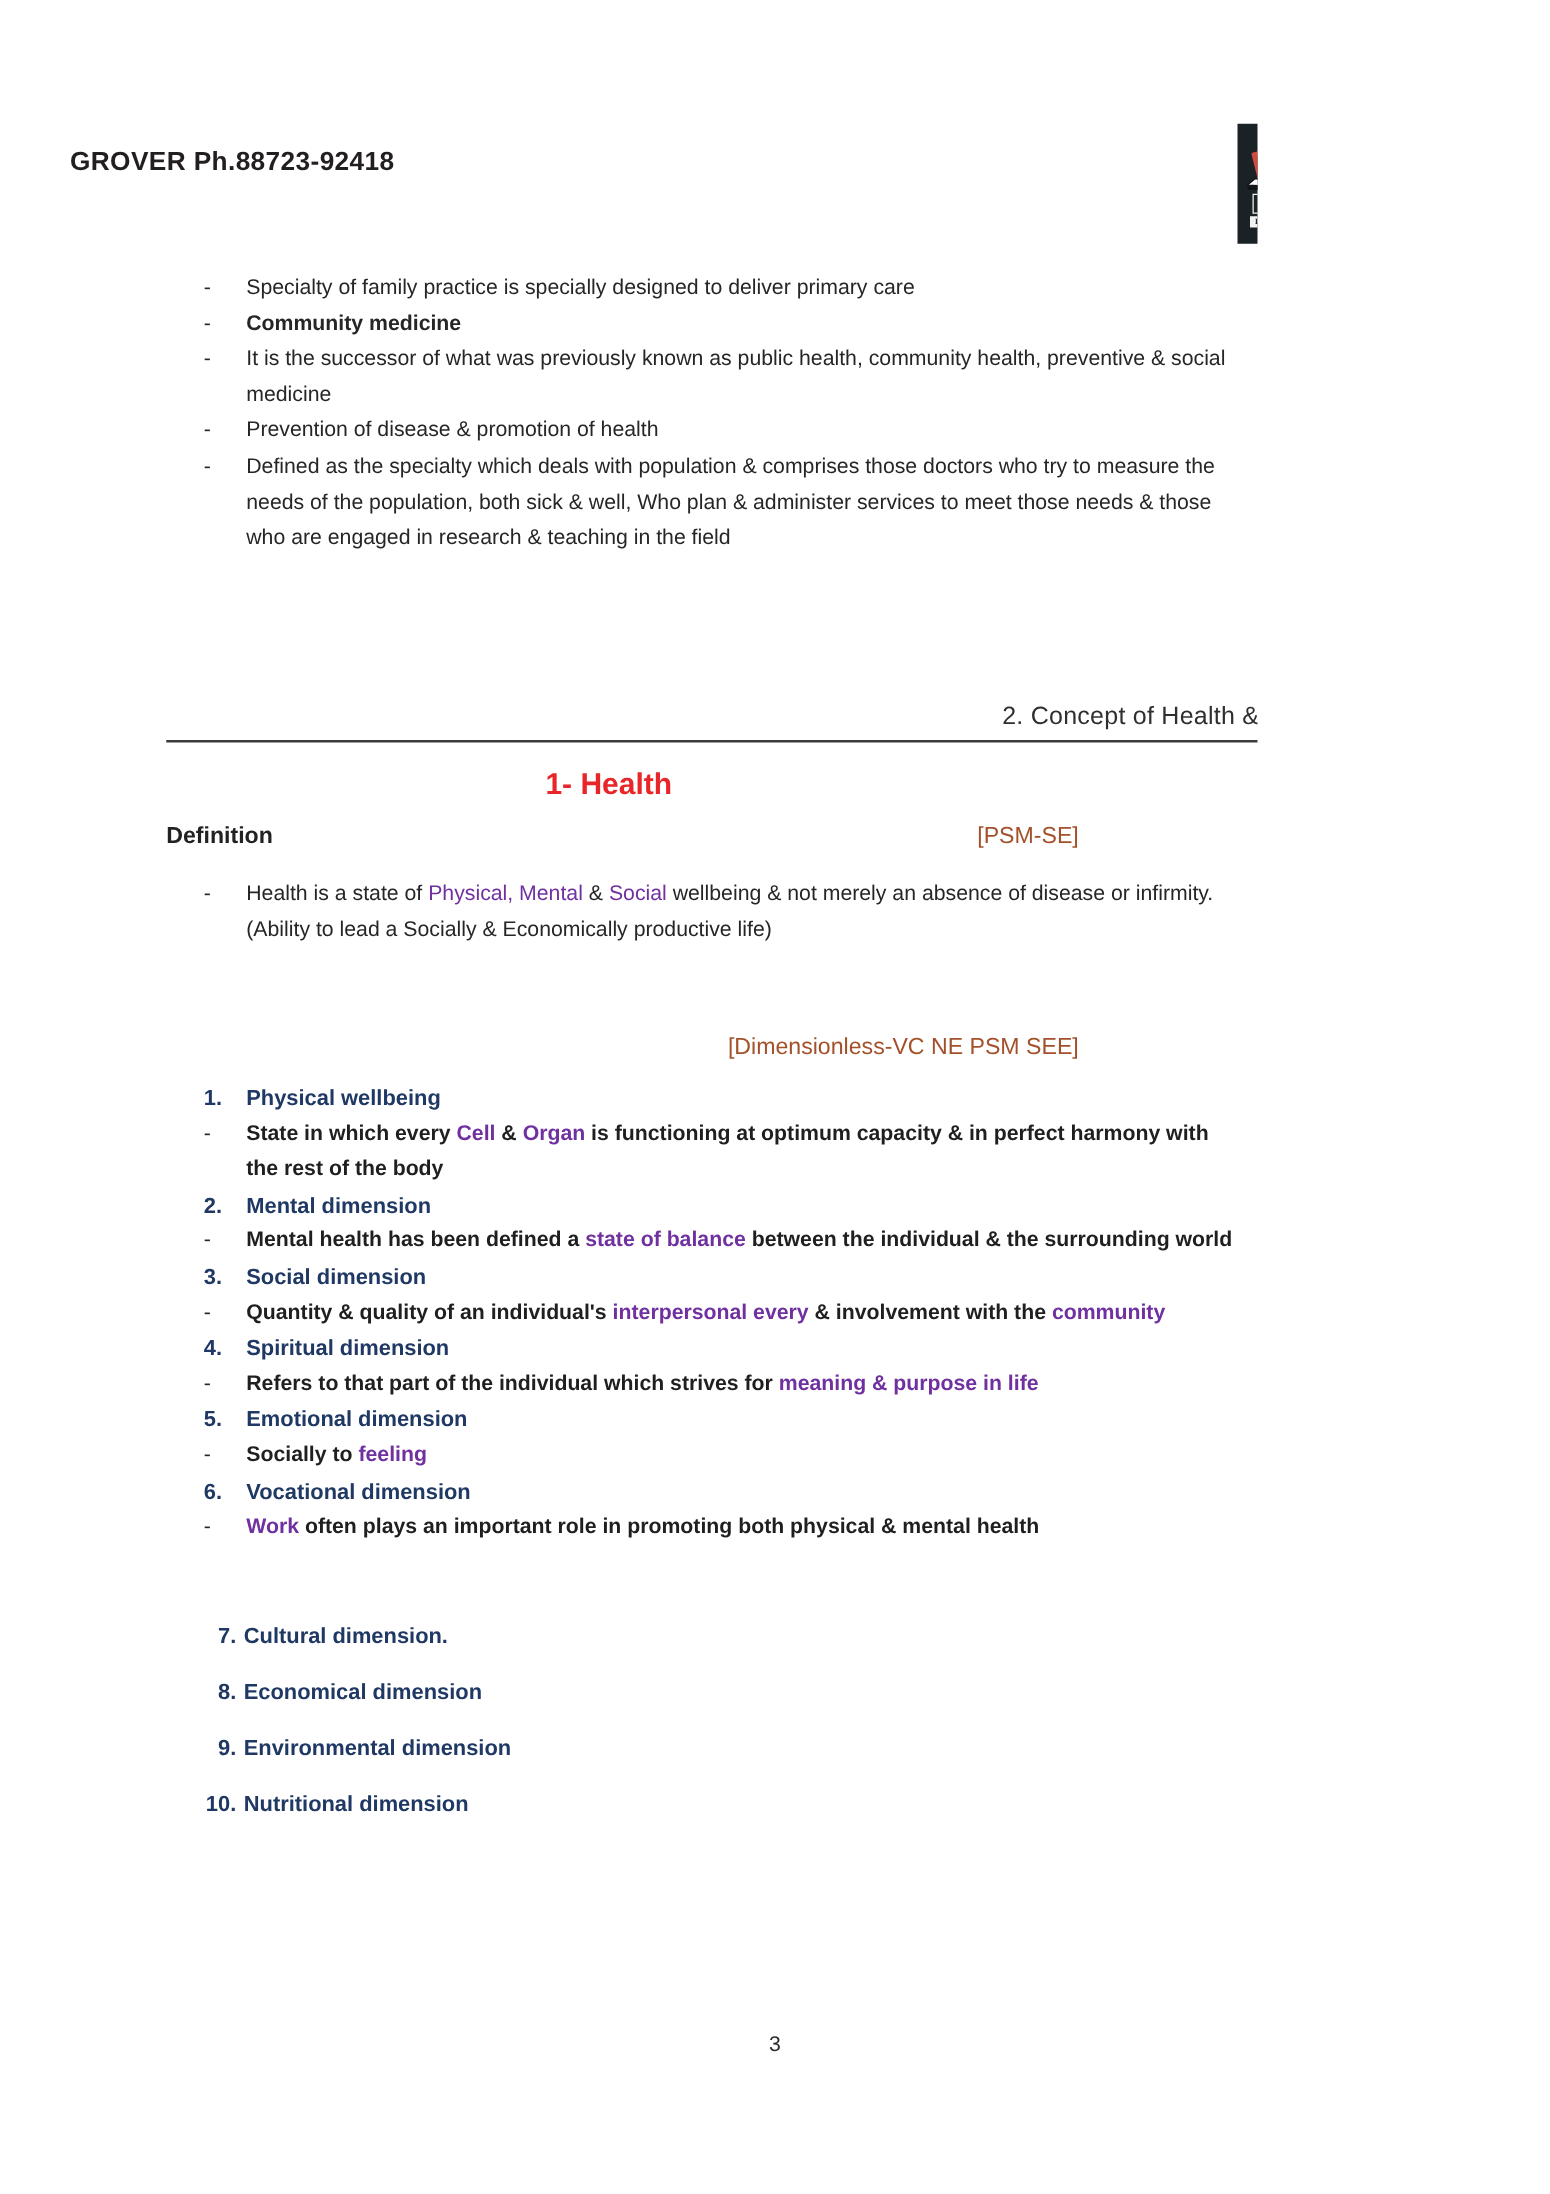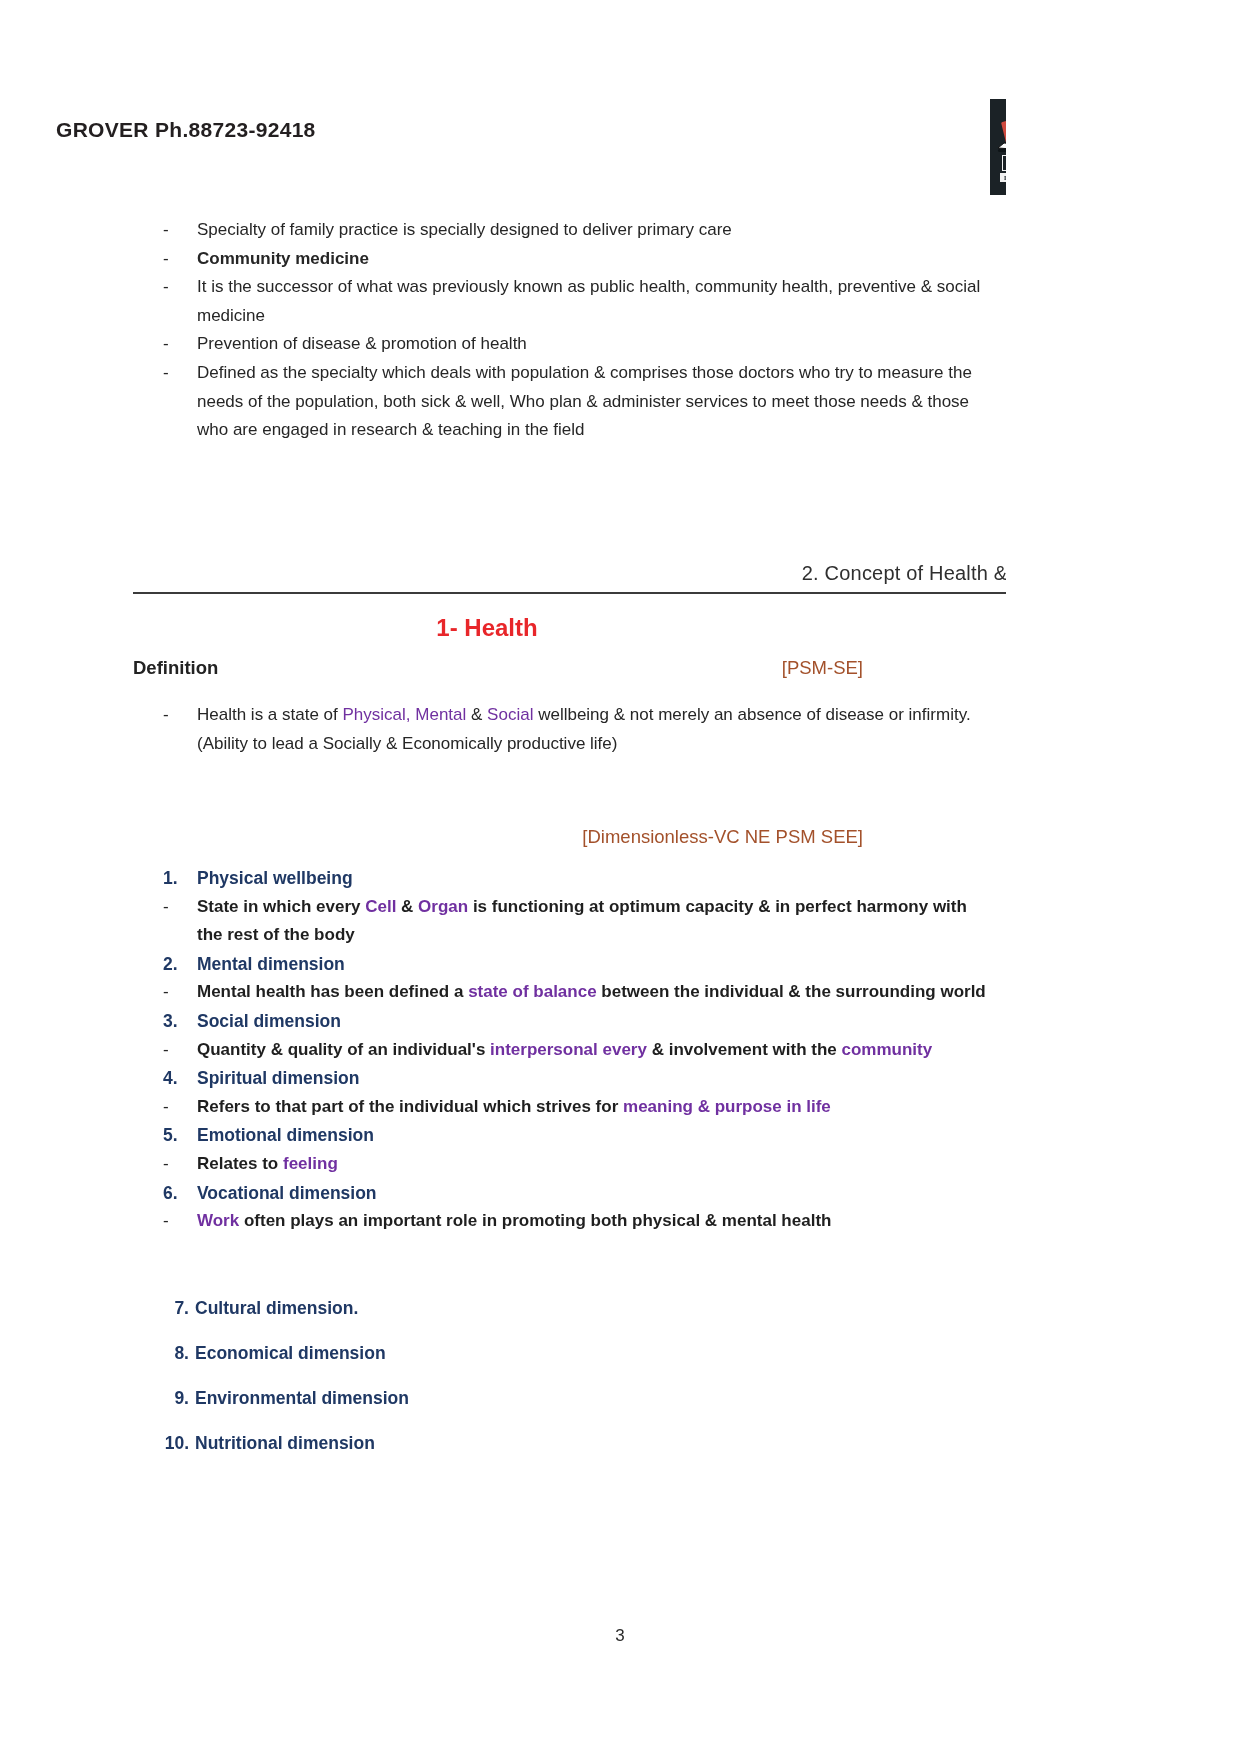--- a/index.html
+++ b/index.html
@@ -181,21 +181,21 @@
     <div class="row">
       <span class="dash">-</span>
       <span class="desc"><span>Refers to that part of the individual which strives for </span><span class="seg-purple">meaning &amp; purpose in life</span></span>
     </div>
     <div class="row">
       <span class="dim-num">5.</span>
       <span class="dim-title">Emotional dimension</span>
     </div>
     <div class="row">
       <span class="dash">-</span>
-      <span class="desc"><span>Relates to </span><span class="seg-purple">feeling</span></span>
+      <span class="desc"><span>Socially to </span><span class="seg-purple">feeling</span></span>
     </div>
     <div class="row">
       <span class="dim-num">6.</span>
       <span class="dim-title">Vocational dimension</span>
     </div>
     <div class="row">
       <span class="dash">-</span>
       <span class="desc"><span class="seg-purple">Work</span><span> often plays an important role in promoting both physical &amp; mental health</span></span>
     </div>
   </div>

